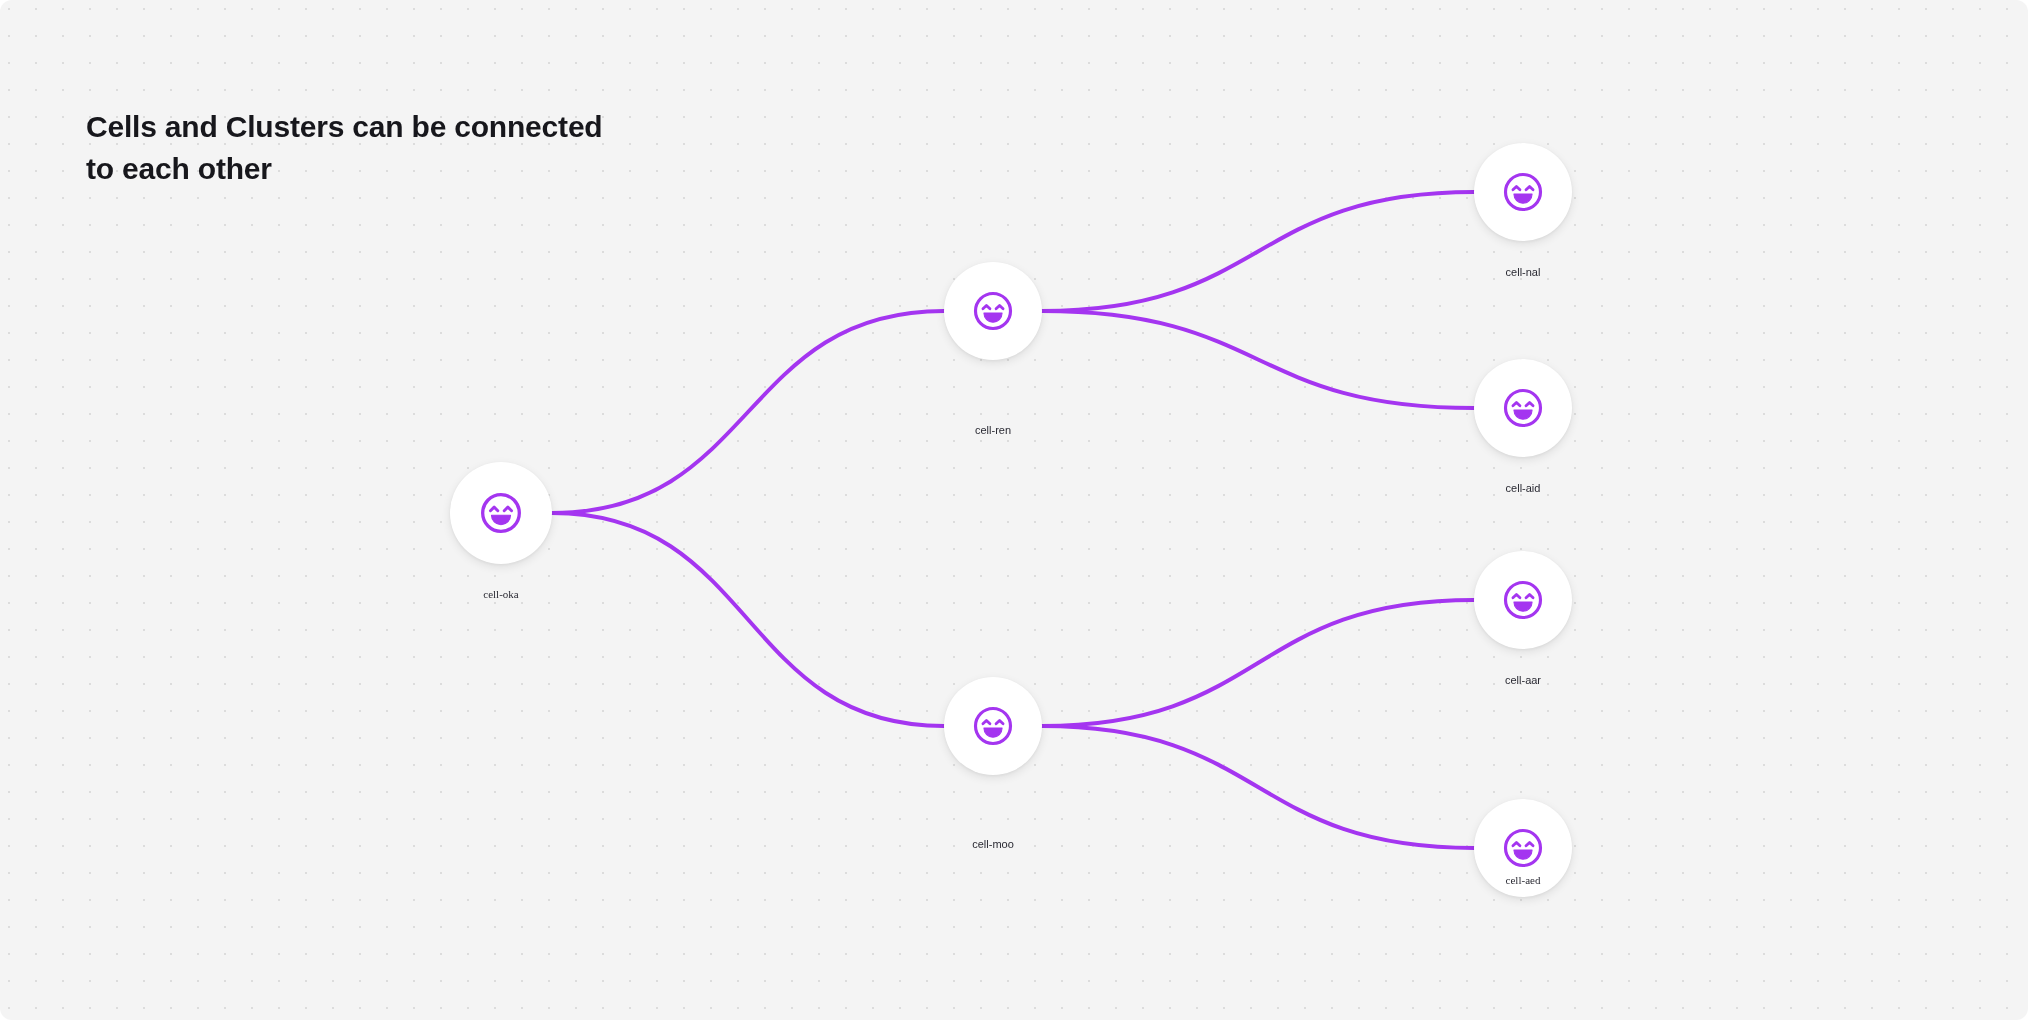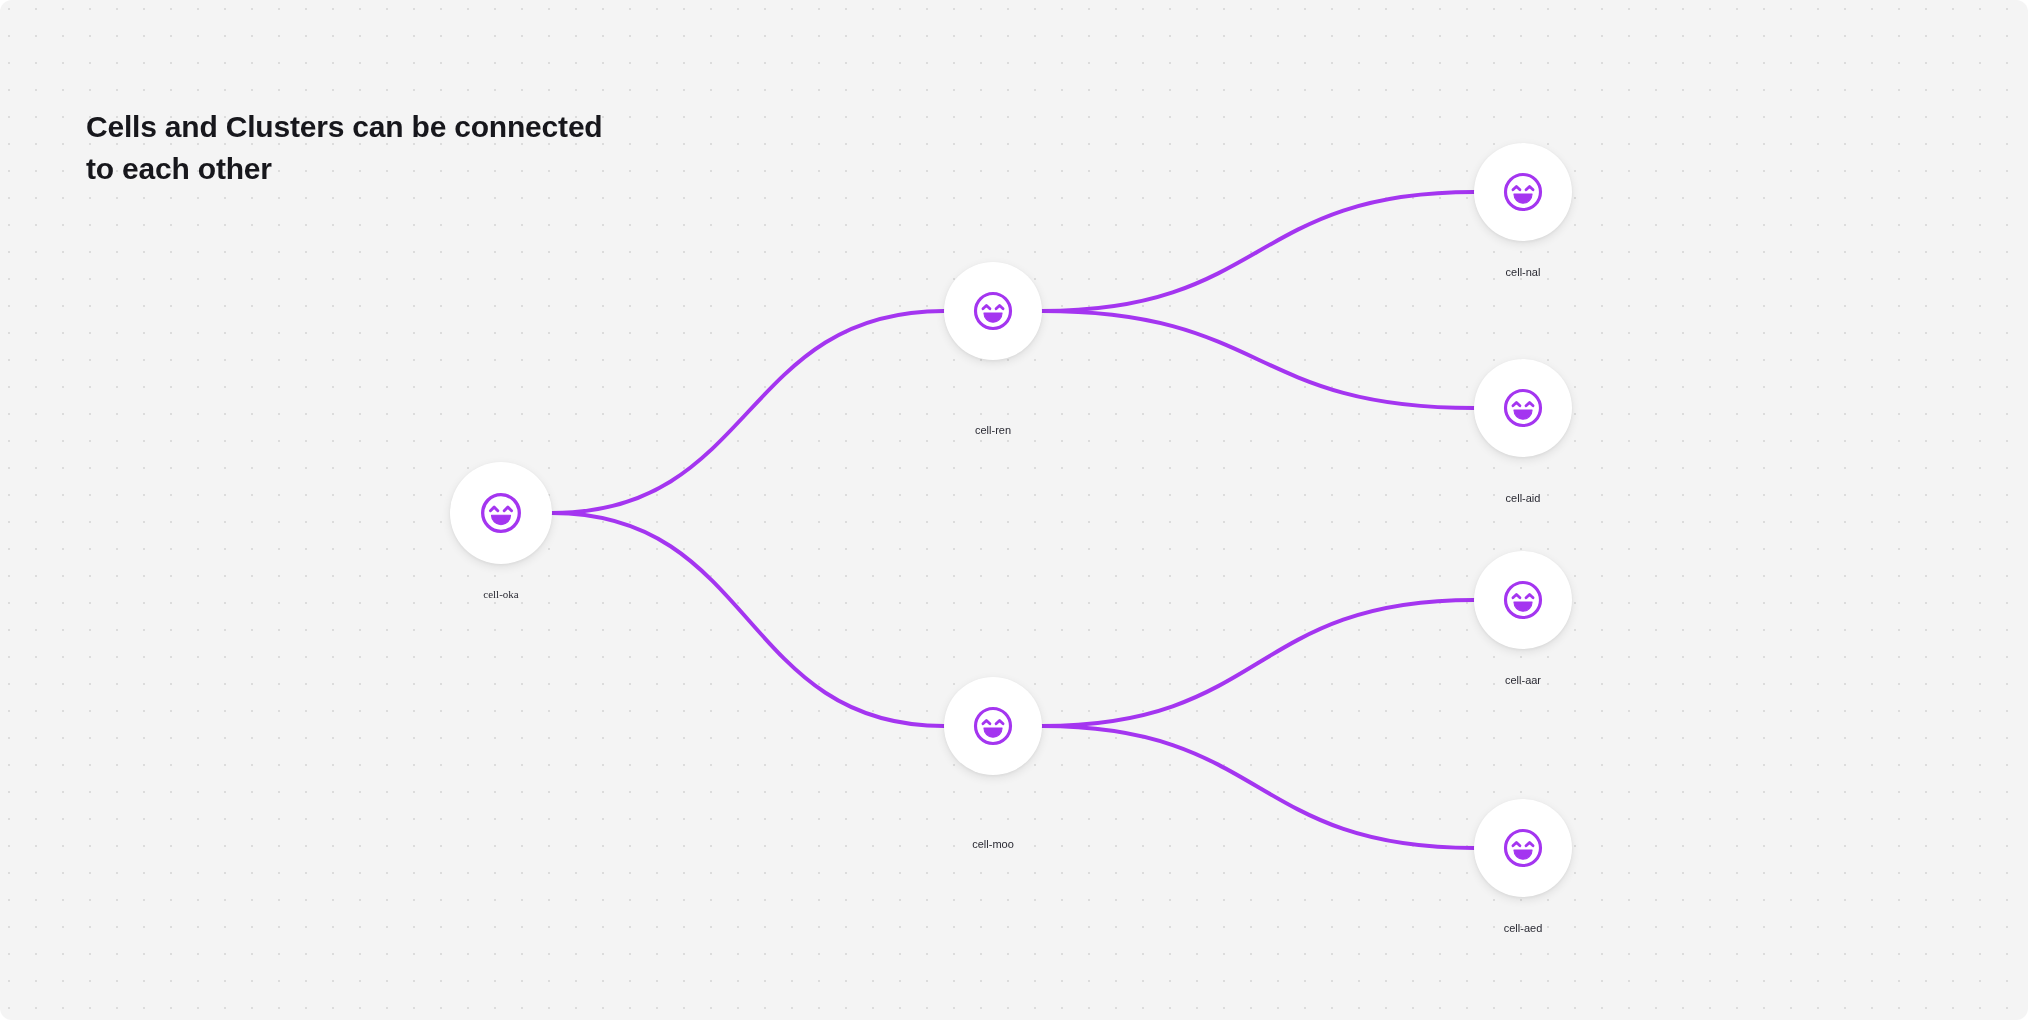--- a/index.html
+++ b/index.html
@@ -123,34 +123,34 @@
       </div>
       <div class="node-label" style="left: 1523px; top: 266px;">cell-nal</div>
       <div class="node" style="left: 1474px; top: 359px; width: 98px; height: 98px;">
         <svg class="smiley" width="42" height="42" viewBox="0 0 48 48">
           <circle cx="24" cy="24" r="20" fill="none" stroke="#A435F0" stroke-width="3.6"></circle>
           <path d="M 12.5 21.5 L 16.5 17.6 L 20.5 21.5" fill="none" stroke="#A435F0" stroke-width="3.2" stroke-linecap="round" stroke-linejoin="round"></path>
           <path d="M 27.5 21.5 L 31.5 17.6 L 35.5 21.5" fill="none" stroke="#A435F0" stroke-width="3.2" stroke-linecap="round" stroke-linejoin="round"></path>
           <path d="M 13.6 26.4 L 34.4 26.4 A 10.4 10.4 0 0 1 13.6 26.4 Z" fill="#A435F0" stroke="#A435F0" stroke-width="1.2" stroke-linejoin="round"></path>
         </svg>
       </div>
-      <div class="node-label" style="left: 1523px; top: 492px;">cell-aid</div>
+      <div class="node-label" style="left: 1523px; top: 482px;">cell-aid</div>
       <div class="node" style="left: 1474px; top: 551px; width: 98px; height: 98px;">
         <svg class="smiley" width="42" height="42" viewBox="0 0 48 48">
           <circle cx="24" cy="24" r="20" fill="none" stroke="#A435F0" stroke-width="3.6"></circle>
           <path d="M 12.5 21.5 L 16.5 17.6 L 20.5 21.5" fill="none" stroke="#A435F0" stroke-width="3.2" stroke-linecap="round" stroke-linejoin="round"></path>
           <path d="M 27.5 21.5 L 31.5 17.6 L 35.5 21.5" fill="none" stroke="#A435F0" stroke-width="3.2" stroke-linecap="round" stroke-linejoin="round"></path>
           <path d="M 13.6 26.4 L 34.4 26.4 A 10.4 10.4 0 0 1 13.6 26.4 Z" fill="#A435F0" stroke="#A435F0" stroke-width="1.2" stroke-linejoin="round"></path>
         </svg>
       </div>
       <div class="node-label" style="left: 1523px; top: 674px;">cell-aar</div>
       <div class="node" style="left: 1474px; top: 799px; width: 98px; height: 98px;">
         <svg class="smiley" width="42" height="42" viewBox="0 0 48 48">
           <circle cx="24" cy="24" r="20" fill="none" stroke="#A435F0" stroke-width="3.6"></circle>
           <path d="M 12.5 21.5 L 16.5 17.6 L 20.5 21.5" fill="none" stroke="#A435F0" stroke-width="3.2" stroke-linecap="round" stroke-linejoin="round"></path>
           <path d="M 27.5 21.5 L 31.5 17.6 L 35.5 21.5" fill="none" stroke="#A435F0" stroke-width="3.2" stroke-linecap="round" stroke-linejoin="round"></path>
           <path d="M 13.6 26.4 L 34.4 26.4 A 10.4 10.4 0 0 1 13.6 26.4 Z" fill="#A435F0" stroke="#A435F0" stroke-width="1.2" stroke-linejoin="round"></path>
         </svg>
       </div>
-      <div class="node-label" style="left: 1523px; top: 922px;">cell-aed</div>
+      <div class="node-label" style="left: 1523px; top: 874px; font-family: Liberation Serif, serif;">cell-aed</div>
     </div>
 
 </div>
 
 </body></html>

